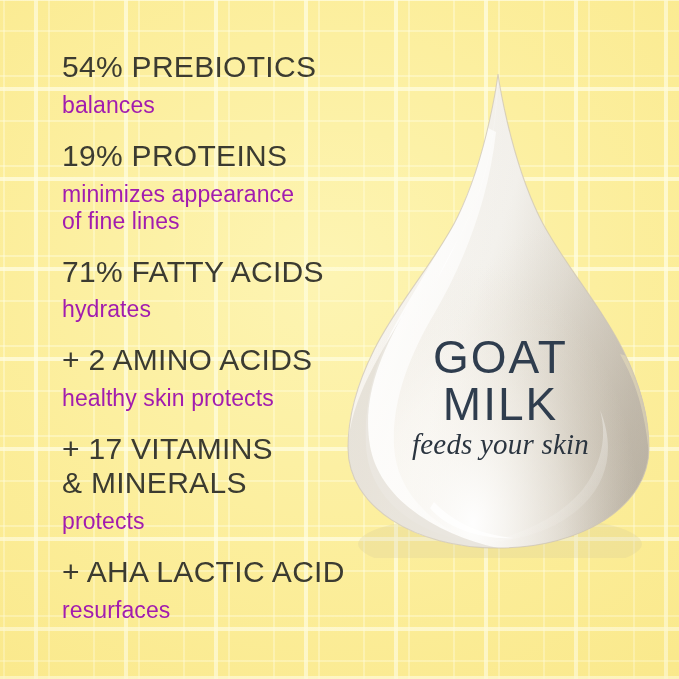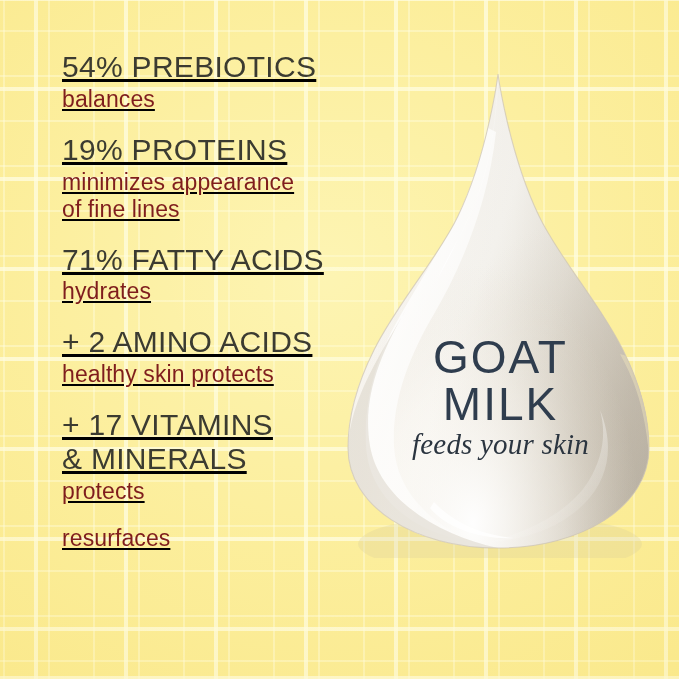--- a/index.html
+++ b/index.html
@@ -69,40 +69,39 @@
         rgba(244,220,105,0.42) 100%);
     pointer-events: none;
   }
 
   
   #ingredient-list {
     position: absolute;
     left: 62px;
     top: 50px;
     width: 330px;
-    text-decoration: underline;
   }
   .ingredient-block { margin-bottom: 20px; }
   .ingredient-block:last-child { margin-bottom: 0; }
 
   .ing-head {
     color: #3b3b31;
     font-size: 30px;
     line-height: 1.13;
     letter-spacing: 0.3px;
     font-weight: 400;
     white-space: pre-line;
   }
   .ing-sub {
-    color: #7f1d1d;
+    color: #a21caf;
     font-size: 23px;
     line-height: 1.17;
     letter-spacing: 0.1px;
     font-weight: 400;
-    margin-top: 2px;
+    margin-top: 8px;
     white-space: pre-line;
   }
 
   
   #droplet-wrap {
     position: absolute;
     left: 338px;
     top: 58px;
     width: 321px;
     height: 500px;
@@ -173,20 +172,21 @@
       <div class="ing-sub">healthy skin protects</div>
     </div>
 
     <div class="ingredient-block">
       <div class="ing-head">+ 17 VITAMINS
 &amp; MINERALS</div>
       <div class="ing-sub">protects</div>
     </div>
 
     <div class="ingredient-block">
+      <div class="ing-head">+ AHA LACTIC ACID</div>
       <div class="ing-sub">resurfaces</div>
     </div>
 
   </div>
 
   <div id="droplet-wrap">
     <svg viewBox="0 0 321 500" xmlns="http://www.w3.org/2000/svg">
       <defs>
 
         <linearGradient id="bodyGrad" x1="0" y1="0.25" x2="1" y2="0.8">

